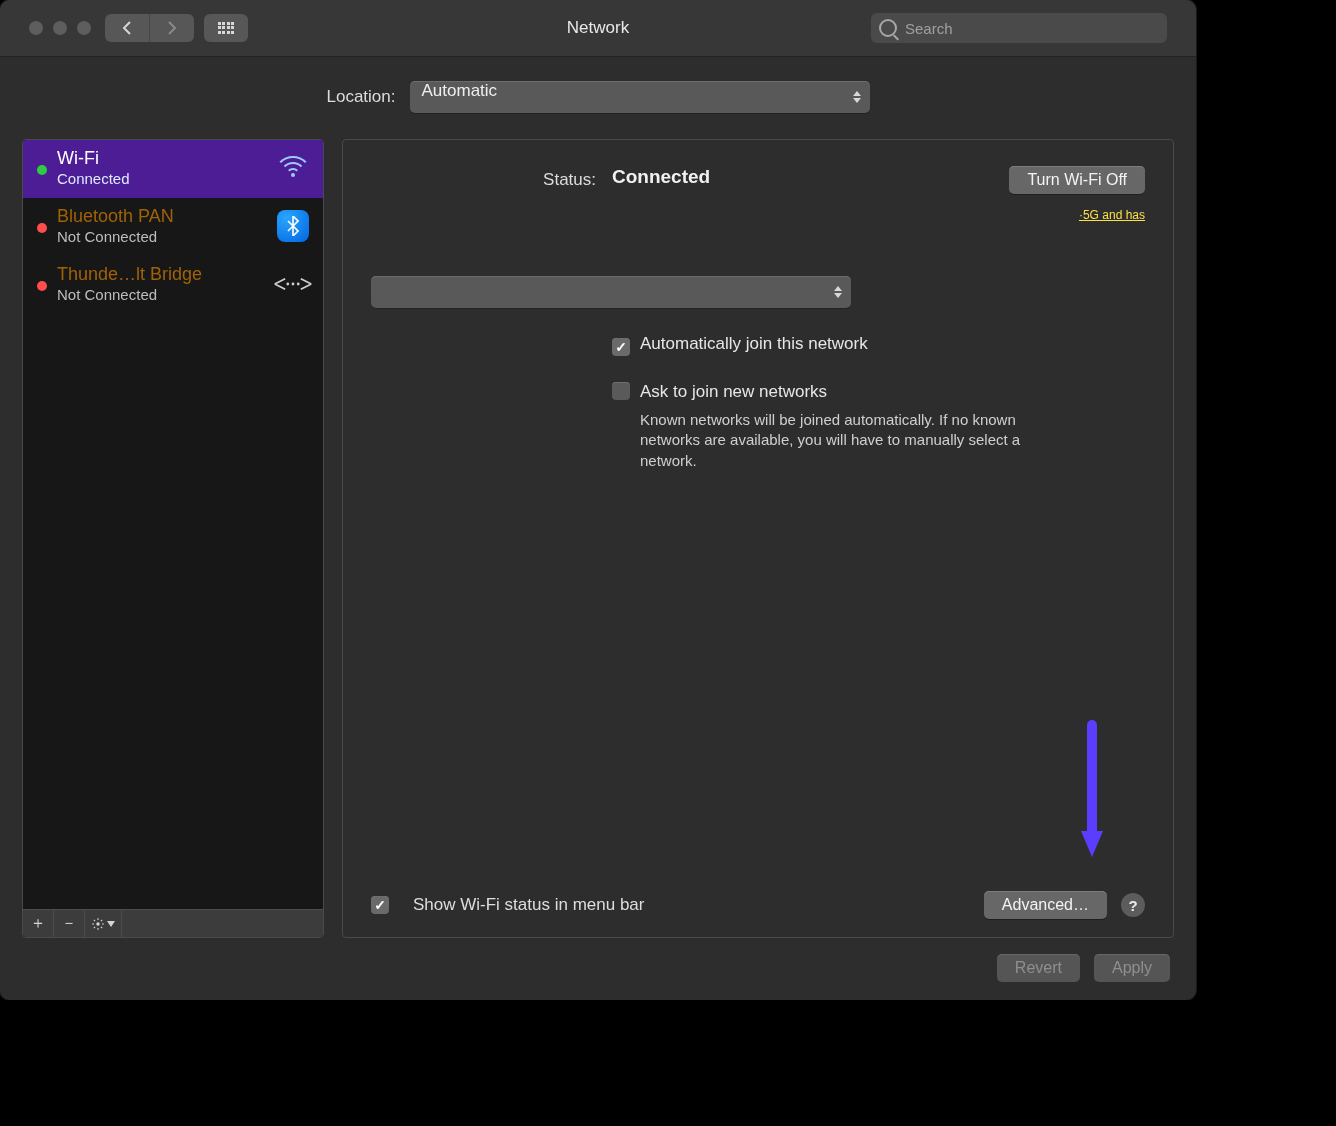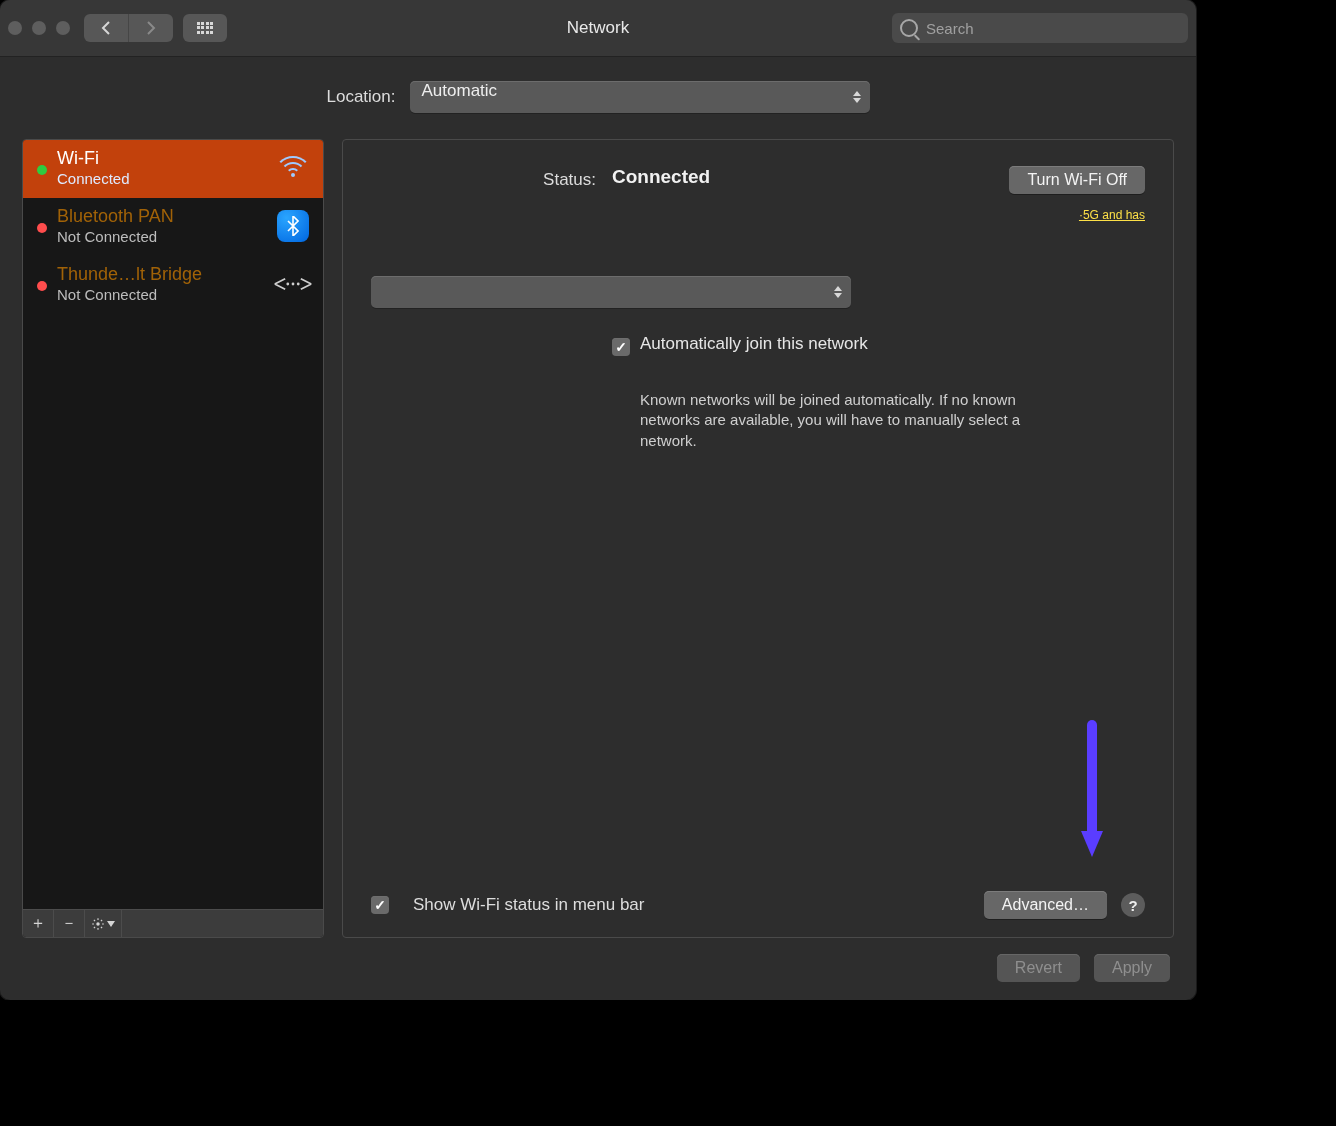--- a/index.html
+++ b/index.html
@@ -23,21 +23,21 @@
     overflow: hidden;
   }
 
   
   .toolbar {
     height: 56px;
     background: #373737;
     border-bottom: 1px solid #222;
     display: flex;
     align-items: center;
-    padding: 0 8px;
+    padding: 0 29px;
     position: relative;
   }
   .traffic {
     display: flex;
     gap: 10px;
     margin-right: 14px;
   }
   .traffic .dot {
     width: 14px; height: 14px; border-radius: 50%;
     background: #5e5e5e;
@@ -156,21 +156,21 @@
     border-bottom: 1px solid transparent;
   }
   .iface .status-dot {
     width: 10px; height: 10px; border-radius: 50%;
     flex: none;
     margin-top: 4px;
   }
   .iface .labels { flex: 1; min-width: 0; }
   .iface .name { font-size: 18px; color: #a16207; white-space: nowrap; overflow: hidden; text-overflow: ellipsis;}
   .iface .sub  { font-size: 15px; color: #bdbdbd; margin-top: 1px;}
-  .iface.selected { background: #c2410c; }
+  .iface.selected { background: #4c1d95; }
   .iface.selected .name { color: #fff; }
   .iface.selected .sub  { color: #dfeaff; }
   .iface .svc-icon { width: 40px; display:flex;align-items:center;justify-content:center; }
 
   .status-dot.green { background: #2ecc40; }
   .status-dot.red   { background: #ff4d4d; }
 
   .wifi-icon {
     width: 34px; height: 24px;
     position: relative;
@@ -456,20 +456,23 @@
           <div class="val">
             <div class="check-row">
               <span class="checkbox checked"></span><span>Automatically join this network</span>
             </div>
           </div>
         </div>
 
         <div class="row" style="margin-top:12px;">
           <div class="lbl"></div>
           <div class="val">
+            <div class="check-row">
+              <span class="checkbox"></span><span>Ask to join new networks</span>
+            </div>
             <div class="check-desc">Known networks will be joined automatically. If no known networks are available, you will have to manually select a network.</div>
           </div>
         </div>
 
         <div class="spacer-v"></div>
 
         <div class="bottom-row">
           <span class="checkbox checked"></span>
           <span style="flex:1;">Show Wi-Fi status in menu bar</span>
           <div class="btn-push">Advanced…</div>

